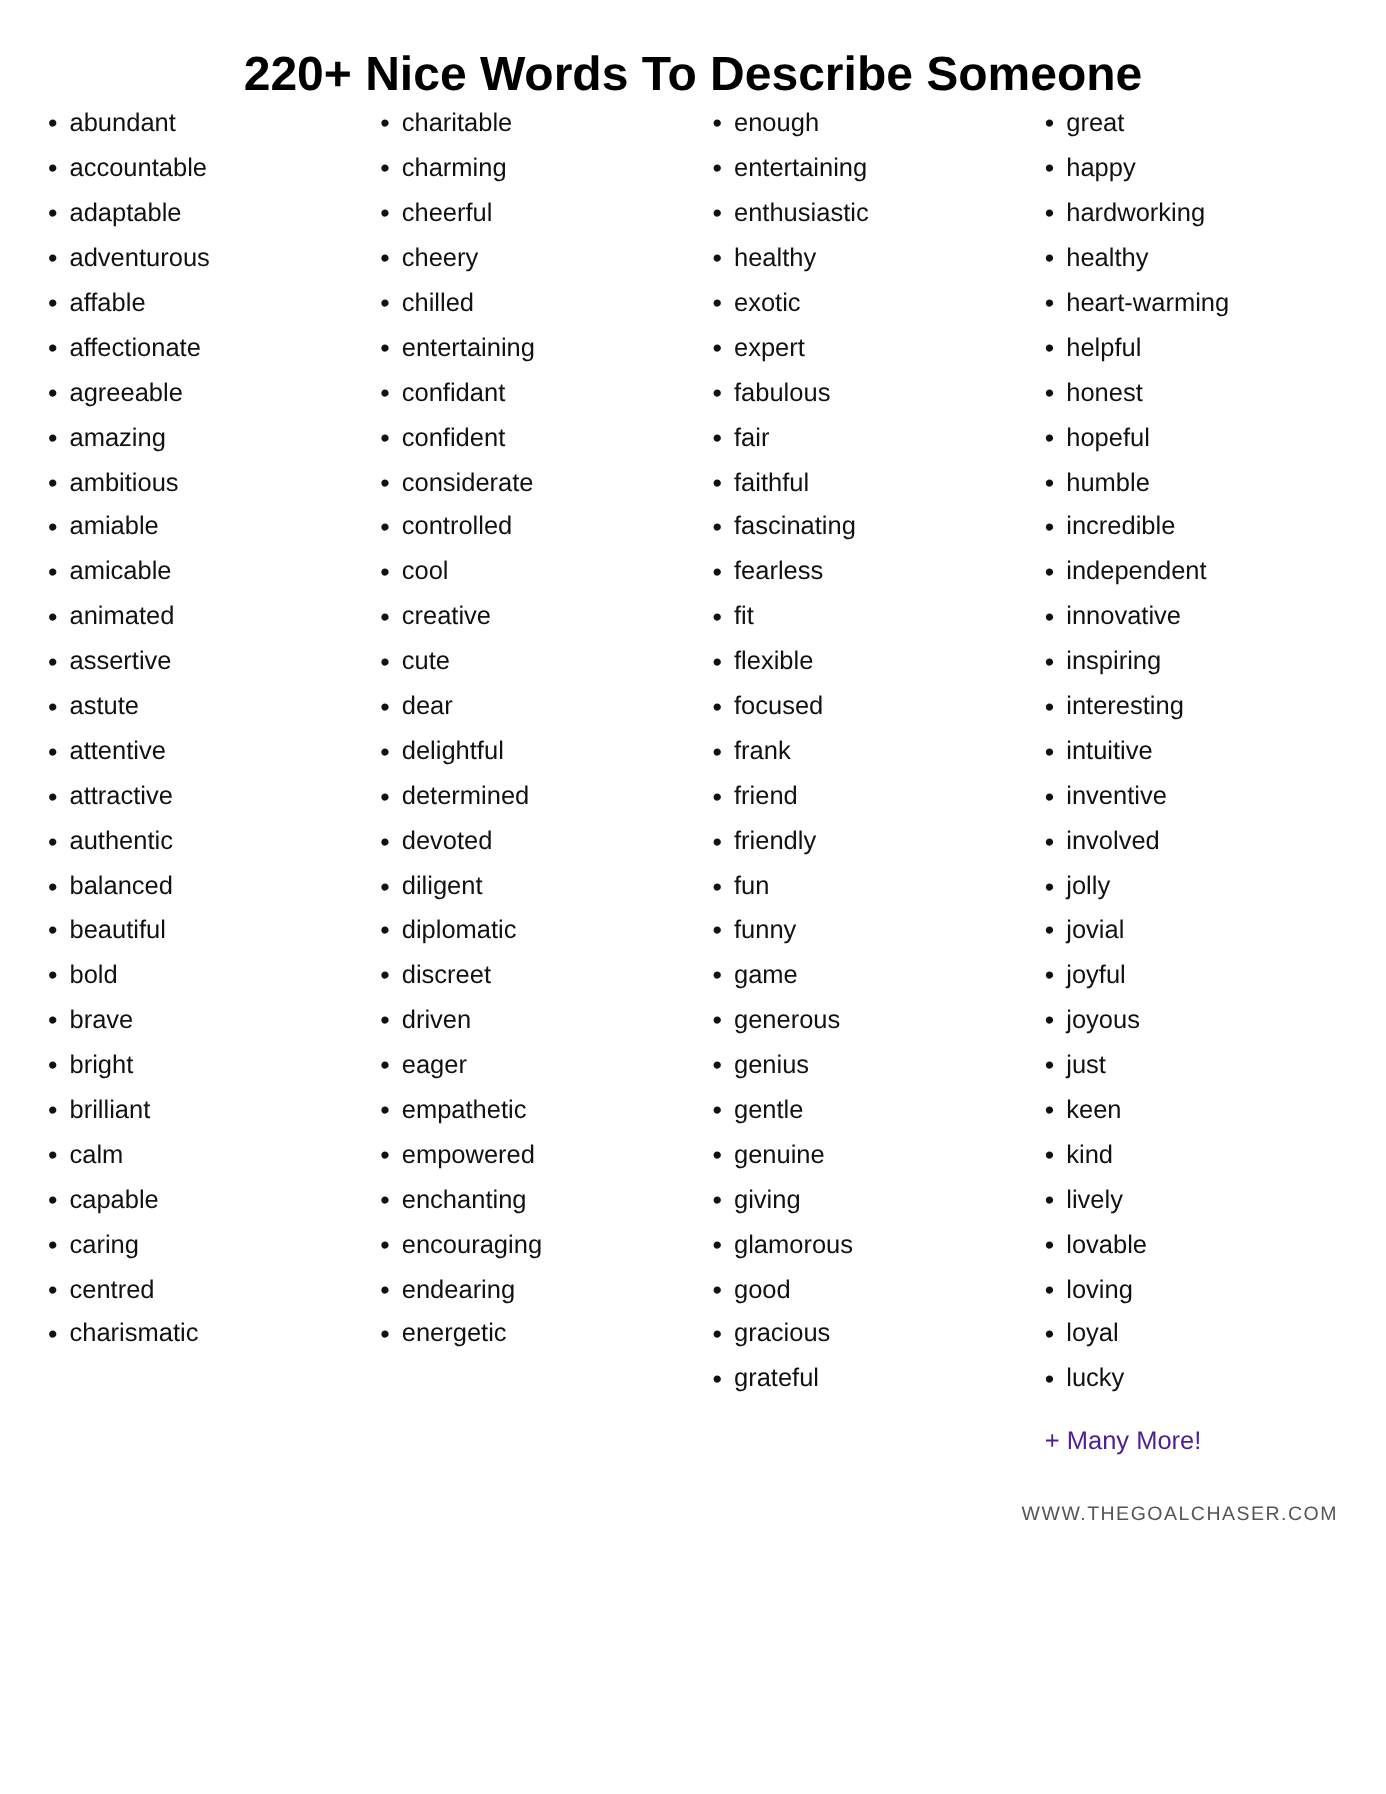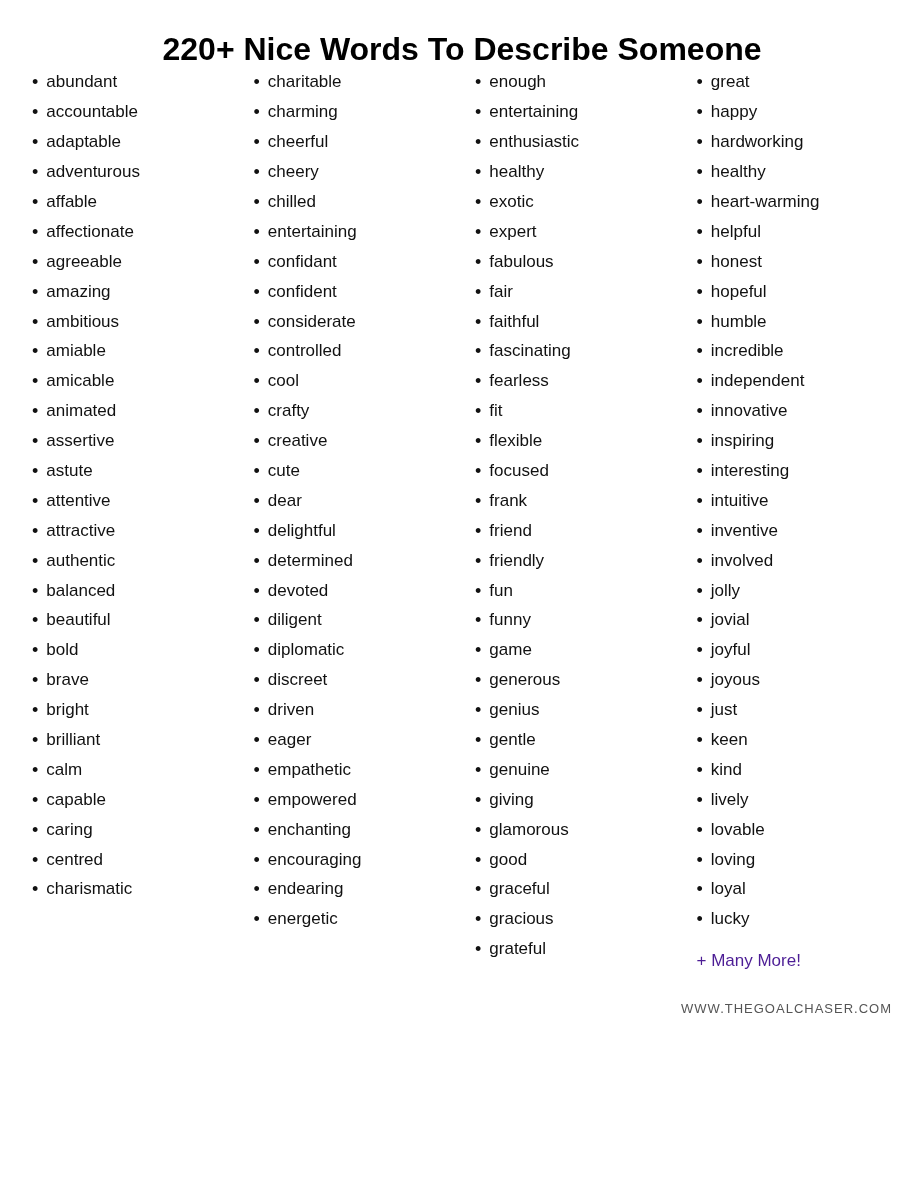--- a/index.html
+++ b/index.html
@@ -118,21 +118,20 @@
           <li>charming</li>
           <li>cheerful</li>
           <li>cheery</li>
           <li>chilled</li>
           <li>entertaining</li>
           <li>confidant</li>
           <li>confident</li>
           <li>considerate</li>
           <li>controlled</li>
           <li>cool</li>
-          <li>crafty</li>
           <li>creative</li>
           <li>cute</li>
           <li>dear</li>
           <li>delightful</li>
           <li>determined</li>
           <li>devoted</li>
           <li>diligent</li>
           <li>diplomatic</li>
           <li>discreet</li>
           <li>driven</li>
@@ -168,21 +167,20 @@
           <li>fun</li>
           <li>funny</li>
           <li>game</li>
           <li>generous</li>
           <li>genius</li>
           <li>gentle</li>
           <li>genuine</li>
           <li>giving</li>
           <li>glamorous</li>
           <li>good</li>
-          <li>graceful</li>
           <li>gracious</li>
           <li>grateful</li>
         </ul>
     </div>
 
     <div class="column">
       <ul id="list-col4">
           <li>great</li>
           <li>happy</li>
           <li>hardworking</li>

